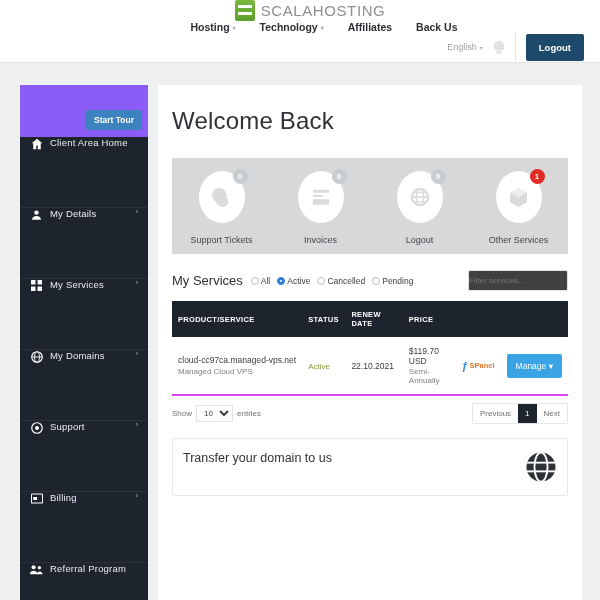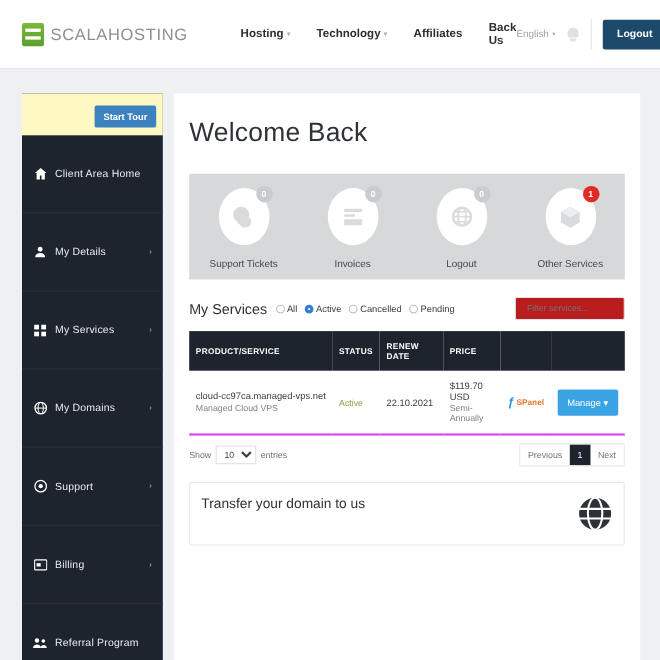--- a/index.html
+++ b/index.html
@@ -8,21 +8,21 @@
     font-family: "Liberation Sans", sans-serif;
     background: #ffffff;
     overflow: hidden;
   }
   .page { position: relative; width: 600px; height: 600px; background: #eef0f2; }
 
   
   .topnav {
     position: absolute; top: 0; left: 0; width: 600px; height: 63px;
     background: #ffffff; border-bottom: 1px solid #e2e4e6;
-    display: flex; align-items: center;
+    display: flex; align-items: center; flex-direction: column;
   }
   .brand { display: flex; align-items: center; margin-left: 20px; gap: 6px; }
   .brand-mark {
     width: 20px; height: 21px; position: relative;
     background: linear-gradient(#7ab83e, #5ba02b);
     border-radius: 2px;
   }
   .brand-mark::before, .brand-mark::after {
     content: ""; position: absolute; left: 3px; right: 3px; height: 3px;
     background: #ffffff;
@@ -55,30 +55,30 @@
     padding: 8px 13px; border: none; border-radius: 2px; cursor: pointer;
     font-family: "Liberation Sans", sans-serif;
   }
 
   
   .sidebar {
     position: absolute; top: 85px; left: 20px; width: 128px;
     background: #1e242e;
   }
   .tour-panel {
-    background: #fef9c3; height: 38px; position: relative;
+    background: #8b5cf6; height: 52px; position: relative;
   }
   .tour-btn {
     position: absolute; right: 6px; bottom: 7px;
     background: #3b82bf; color: #ffffff; font-size: 8.5px; font-weight: bold;
     padding: 5px 8px; border: none; border-radius: 2px; cursor: pointer;
     font-family: "Liberation Sans", sans-serif;
   }
   .side-item {
-    height: 71px; display: flex; align-items: center; padding: 0 10px;
+    height: 71px; display: flex; align-items: flex-start; padding: 0 10px;
     border-bottom: 1px solid #2a313c; color: #e9ecef; cursor: pointer;
     font-size: 9.5px;
   }
   .side-ico {
     width: 13px; height: 13px; margin-right: 7px; flex: none;
     display: flex; align-items: center; justify-content: center;
     color: #ffffff; font-size: 11px; line-height: 1;
   }
   .side-label { flex: 1; letter-spacing: .2px; }
   .side-arrow { font-size: 7px; color: #b7bcc2; }
@@ -131,22 +131,22 @@
     width: 8px; height: 8px; border-radius: 50%; border: 1px solid #b9bdc1; background: #fff;
     display: inline-block; position: relative;
   }
   .dot.on { background: #2d7fd6; border-color: #2d7fd6; }
   .dot.on::after {
     content: ""; position: absolute; left: 2px; top: 2px; width: 2px; height: 2px;
     background: #fff; border-radius: 50%;
   }
   .filter-input {
     margin-left: auto; width: 100px; height: 21px; border: 1px solid #e0e2e4;
-    border-radius: 2px; font-size: 8px; color: #b6babe; padding: 0 10px;
-    font-family: "Liberation Sans", sans-serif; background: #b91c1c;
+    border-radius: 2px; font-size: 8px; color: #b6babe; padding: 0 0;
+    font-family: "Liberation Sans", sans-serif; background: #404040;
   }
 
   
   .tbl { margin: 10px 14px 0 14px; width: calc(100% - 28px); border-collapse: collapse; }
   .tbl thead th {
     background: #1e242e; color: #ffffff; font-size: 7.5px; font-weight: bold;
     text-align: left; padding: 9px 6px; letter-spacing: .3px;
   }
   .tbl tbody td {
     padding: 9px 6px; font-size: 8.5px; color: #3c4044; vertical-align: middle;

